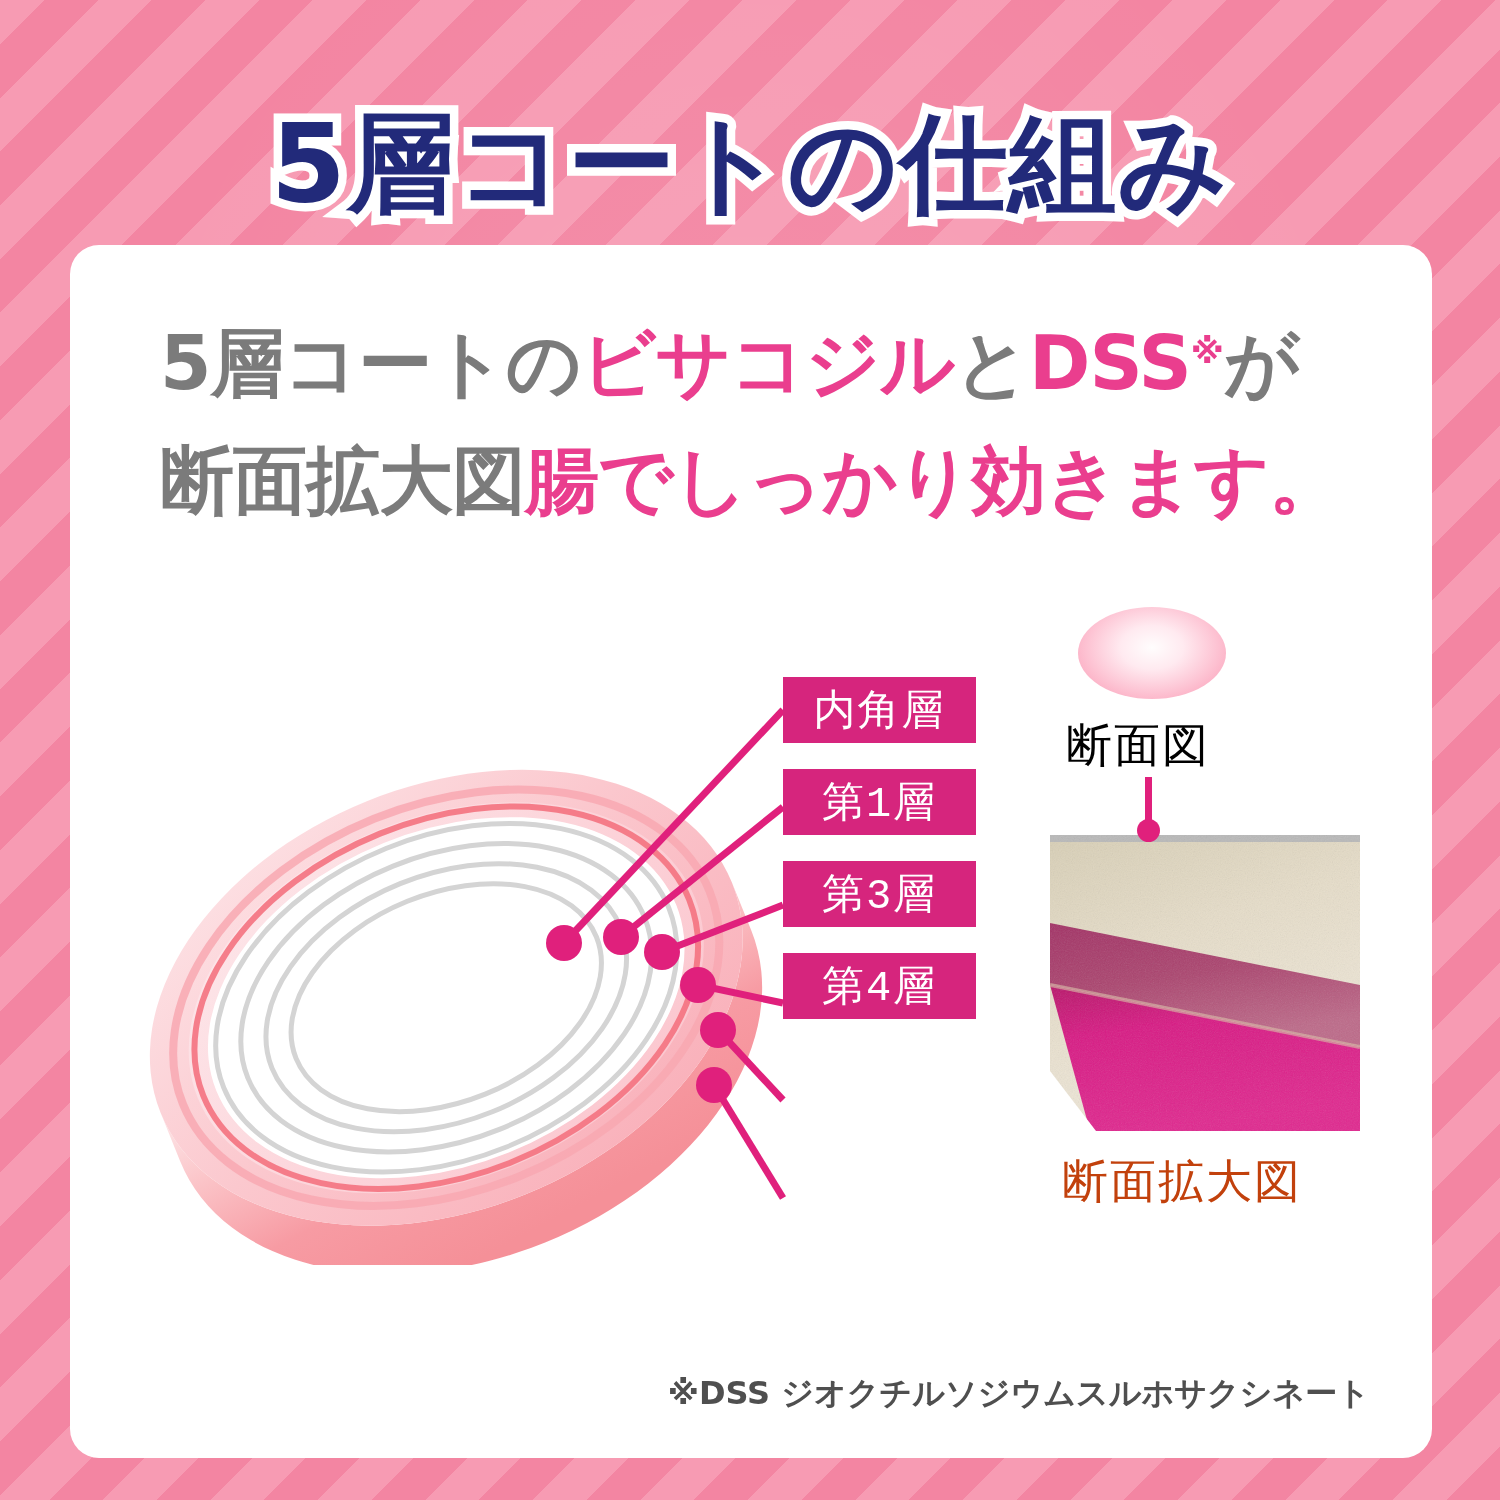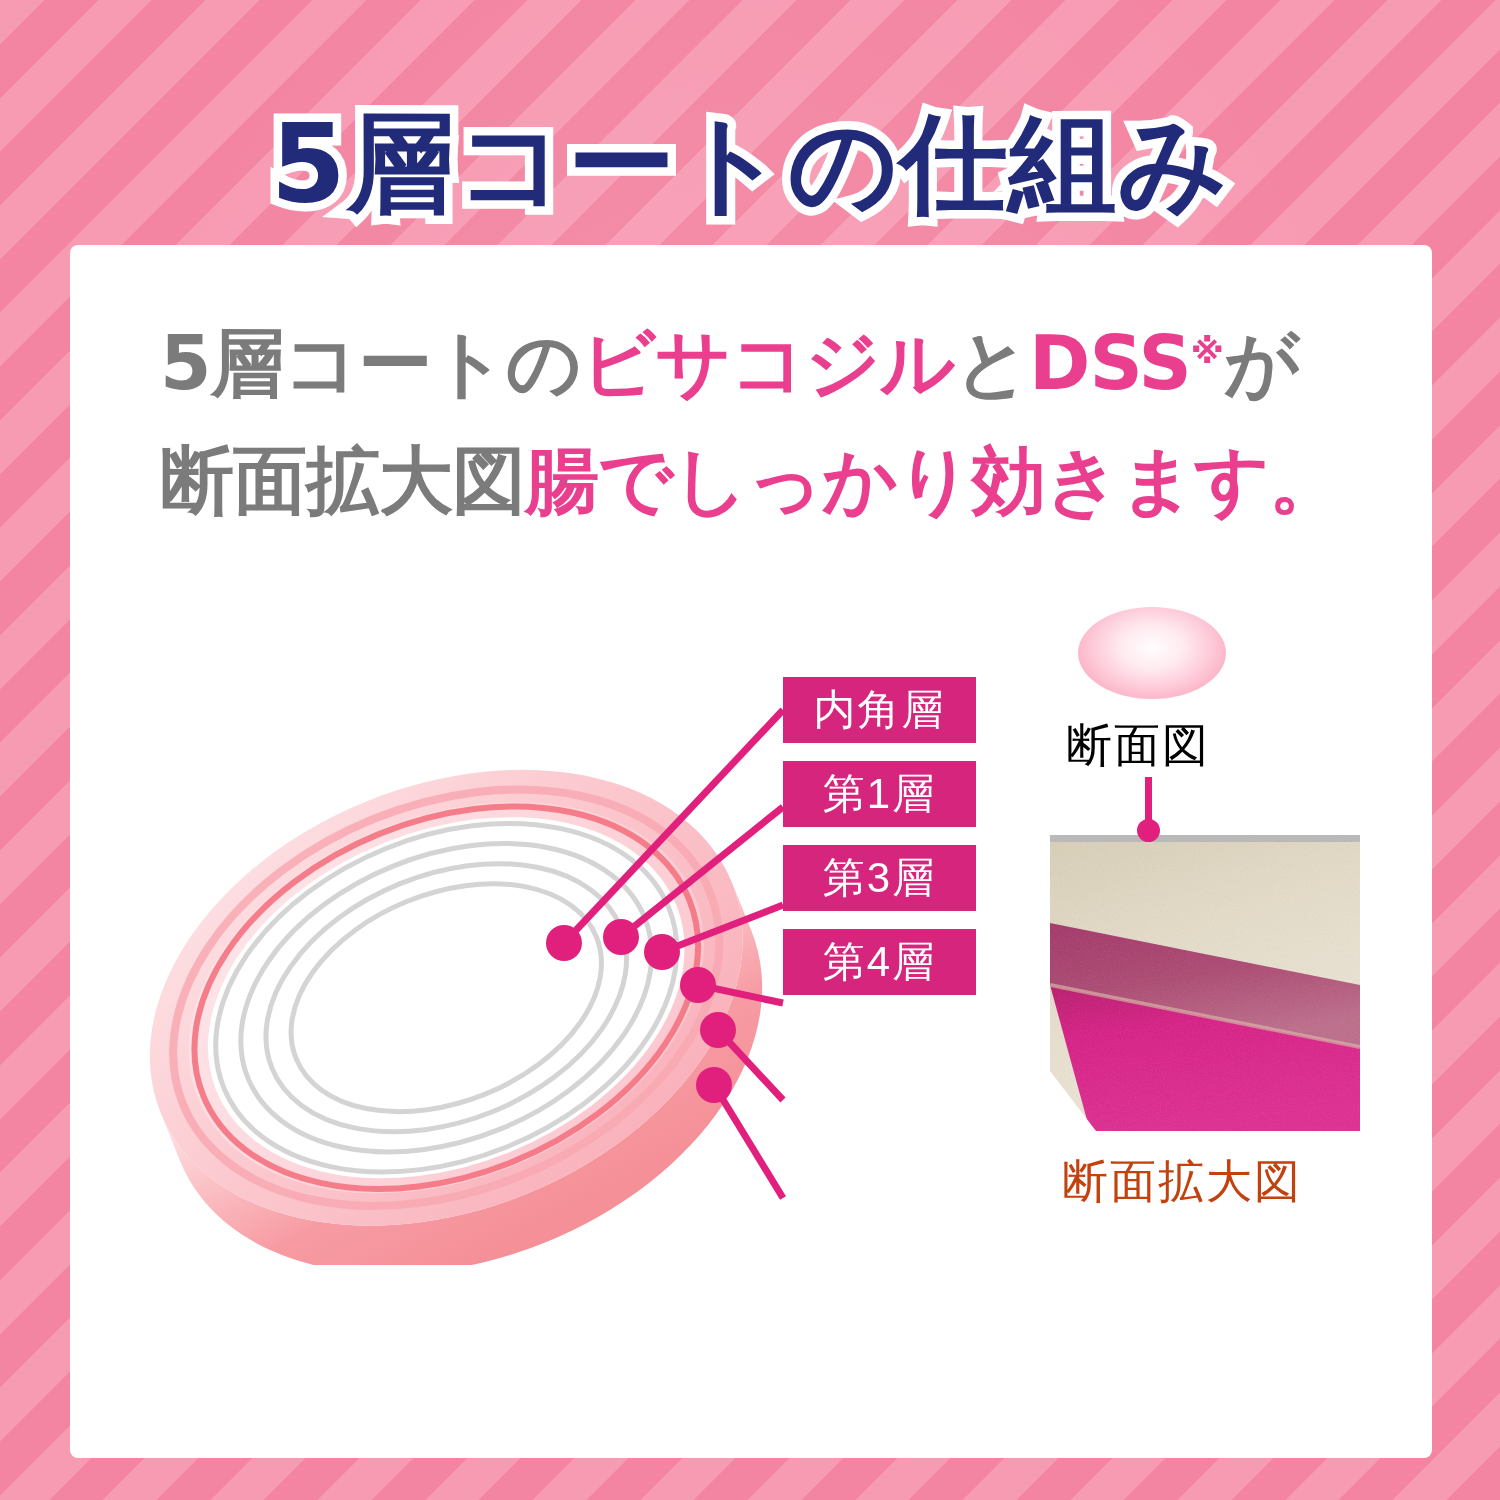--- a/index.html
+++ b/index.html
@@ -58,21 +58,21 @@
   }
 
   
   .card {
     position: absolute;
     left: 70px;
     top: 245px;
     width: 1362px;
     height: 1213px;
     background: #ffffff;
-    border-radius: 8px;
+    border-radius: 29px;
     z-index: 4;
     overflow: hidden;
   }
 
   
   .lead {
     position: absolute;
     left: 90px;
     top: 60px;
     width: 1200px;
@@ -116,28 +116,28 @@
     position: absolute;
     left: 713px;
     top: 432px;
     width: 200px;
   }
   .label-box {
     width: 193px;
     height: 66px;
     background: #d6257d;
     color: #ffffff;
-    font-family: Liberation Sans, sans-serif;
+    font-family: Liberation Mono, monospace;
     font-size: 42px;
     font-weight: normal;
     letter-spacing: 2px;
     display: flex;
     align-items: center;
     justify-content: center;
-    margin-bottom: 18px;
+    margin-bottom: 26px;
     box-sizing: border-box;
   }
 
   
   .xsec {
     position: absolute;
     left: 980px;
     top: 362px;
     width: 340px;
   }
@@ -346,15 +346,16 @@
           <rect x="0" y="0" width="310" height="7" fill="#b9b9b9"></rect>
 
           <rect x="0" y="0" width="310" height="296" filter="url(#grain)" fill="#ffffff" opacity="0.55"></rect>
 
           <path d="M 0,236 L 46,296 L 0,296 Z" fill="#ffffff"></path>
         </svg>
       </div>
       <div class="micro-cap">断面拡大図</div>
     </div>
 
+    <div class="footnote">※DSS ジオクチルソジウムスルホサクシネート</div>
 
   </div>
 </div>
 
 </body></html>

